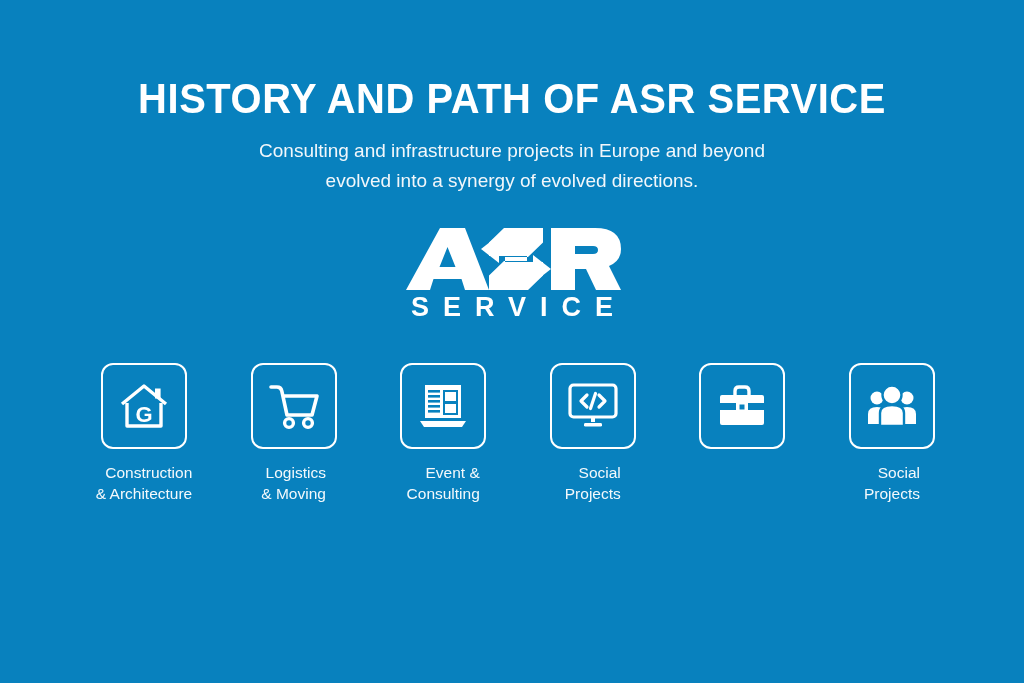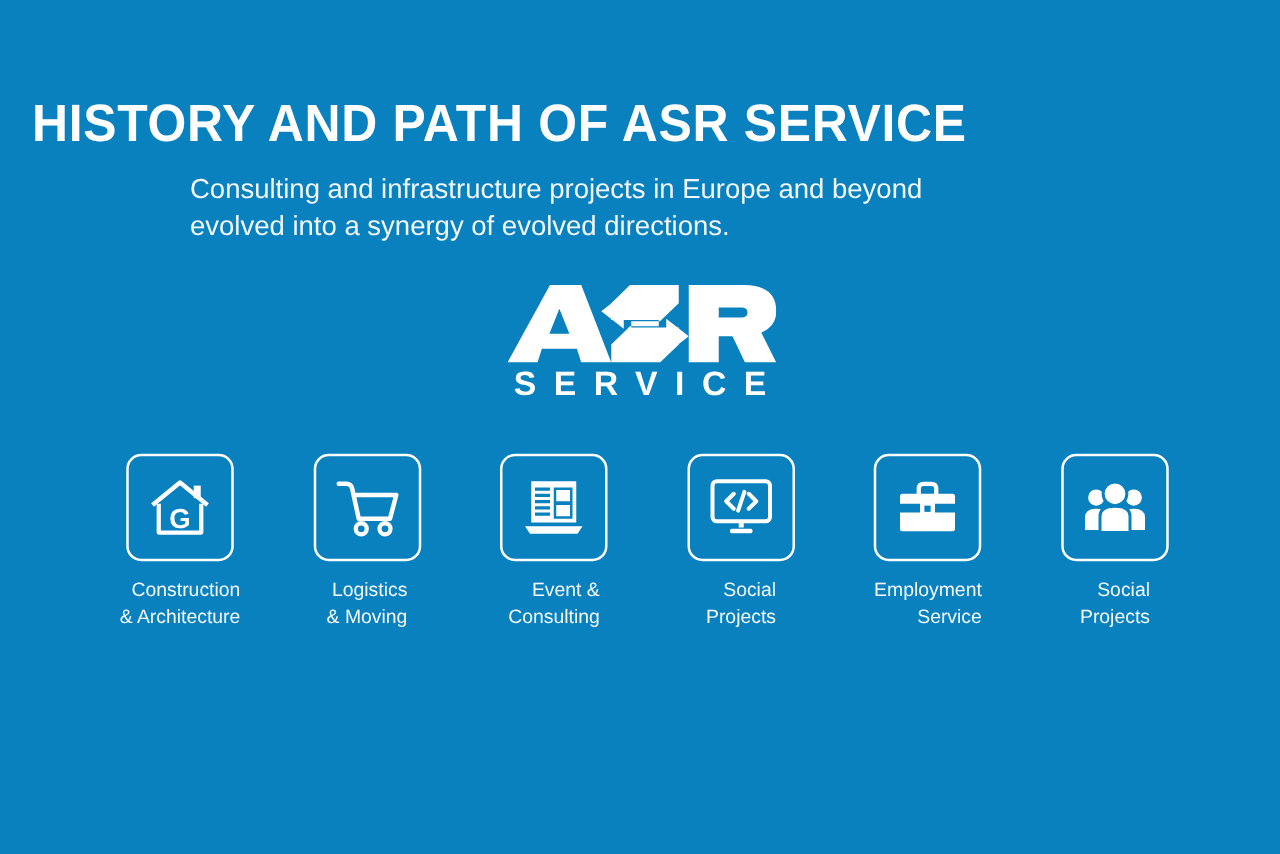--- a/index.html
+++ b/index.html
@@ -21,39 +21,39 @@
     inset: 0;
     background: #0881BE;
   }
 
   
   .headline-block {
     position: absolute;
     top: 74px;
     left: 0;
     width: 1024px;
-    text-align: left;
+    text-align: center;
   }
 
   .page-title {
     margin: 0;
     color: #FFFFFF;
     font-size: 42px;
     line-height: 50px;
     font-weight: bold;
     letter-spacing: 0.6px;
     transform: scaleX(0.95);
     transform-origin: center;
     white-space: nowrap;
   }
 
   .page-subtitle {
     margin: 12px auto 0;
     color: #F2F7FB;
-    font-size: 22px;
+    font-size: 19px;
     line-height: 30px;
     font-weight: normal;
     max-width: 720px;
   }
   .page-subtitle .sub-line {
     display: block;
     white-space: nowrap;
   }
 
   
@@ -219,22 +219,20 @@
     <div class="service-item">
       <div class="service-tile">
         <svg width="50" height="44" viewBox="0 0 50 44" aria-hidden="true">
           <path fill="none" stroke="#FFFFFF" stroke-width="3.4" stroke-linecap="round" stroke-linejoin="round" d="M18 11 V7 Q18 3 22 3 H28 Q32 3 32 7 V11"></path>
           <rect x="3" y="11" width="44" height="30" rx="2" fill="#FFFFFF"></rect>
           <rect x="3" y="19" width="44" height="7" fill="#0881BE"></rect>
           <rect x="19" y="17" width="12" height="11" fill="#FFFFFF"></rect>
           <rect x="22.5" y="20.5" width="5" height="5" fill="#0881BE"></rect>
         </svg>
       </div>
-      <div class="service-label">Employment
-Service</div>
     </div>
 
     <div class="service-item">
       <div class="service-tile">
         <svg width="52" height="42" viewBox="0 0 52 42" aria-hidden="true">
 
           <circle cx="11" cy="13" r="6.5" fill="#FFFFFF"></circle>
           <path fill="#FFFFFF" d="M2 39 V29 Q2 22 11 22 Q20 22 20 29 V39 Z"></path>
 
           <circle cx="41" cy="13" r="6.5" fill="#FFFFFF"></circle>

